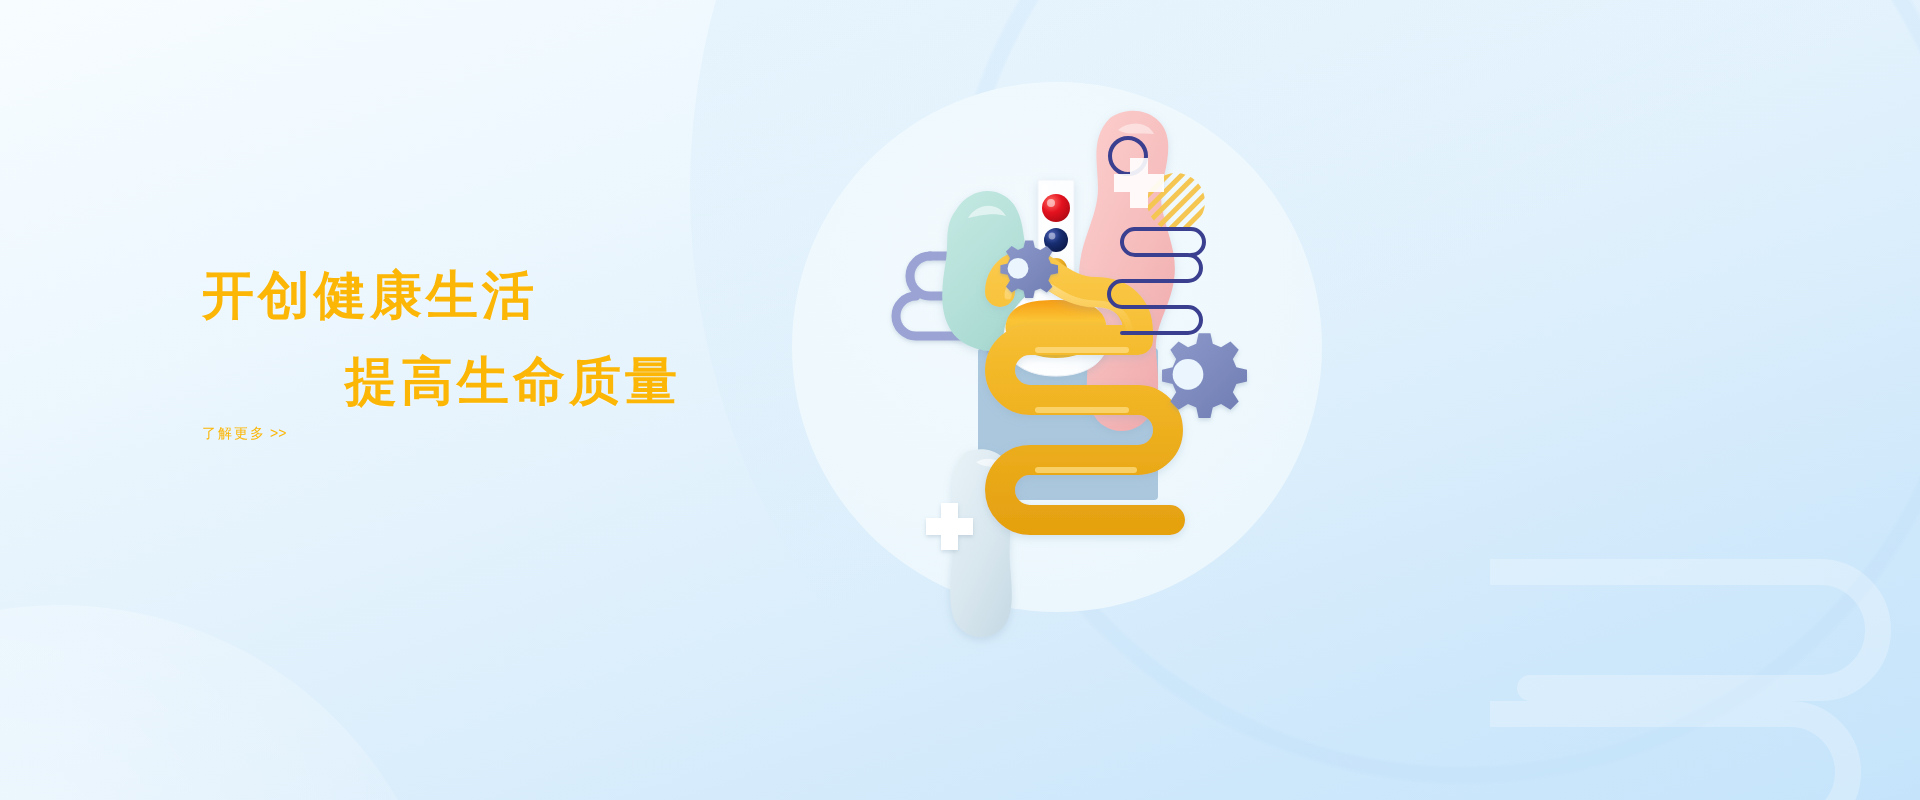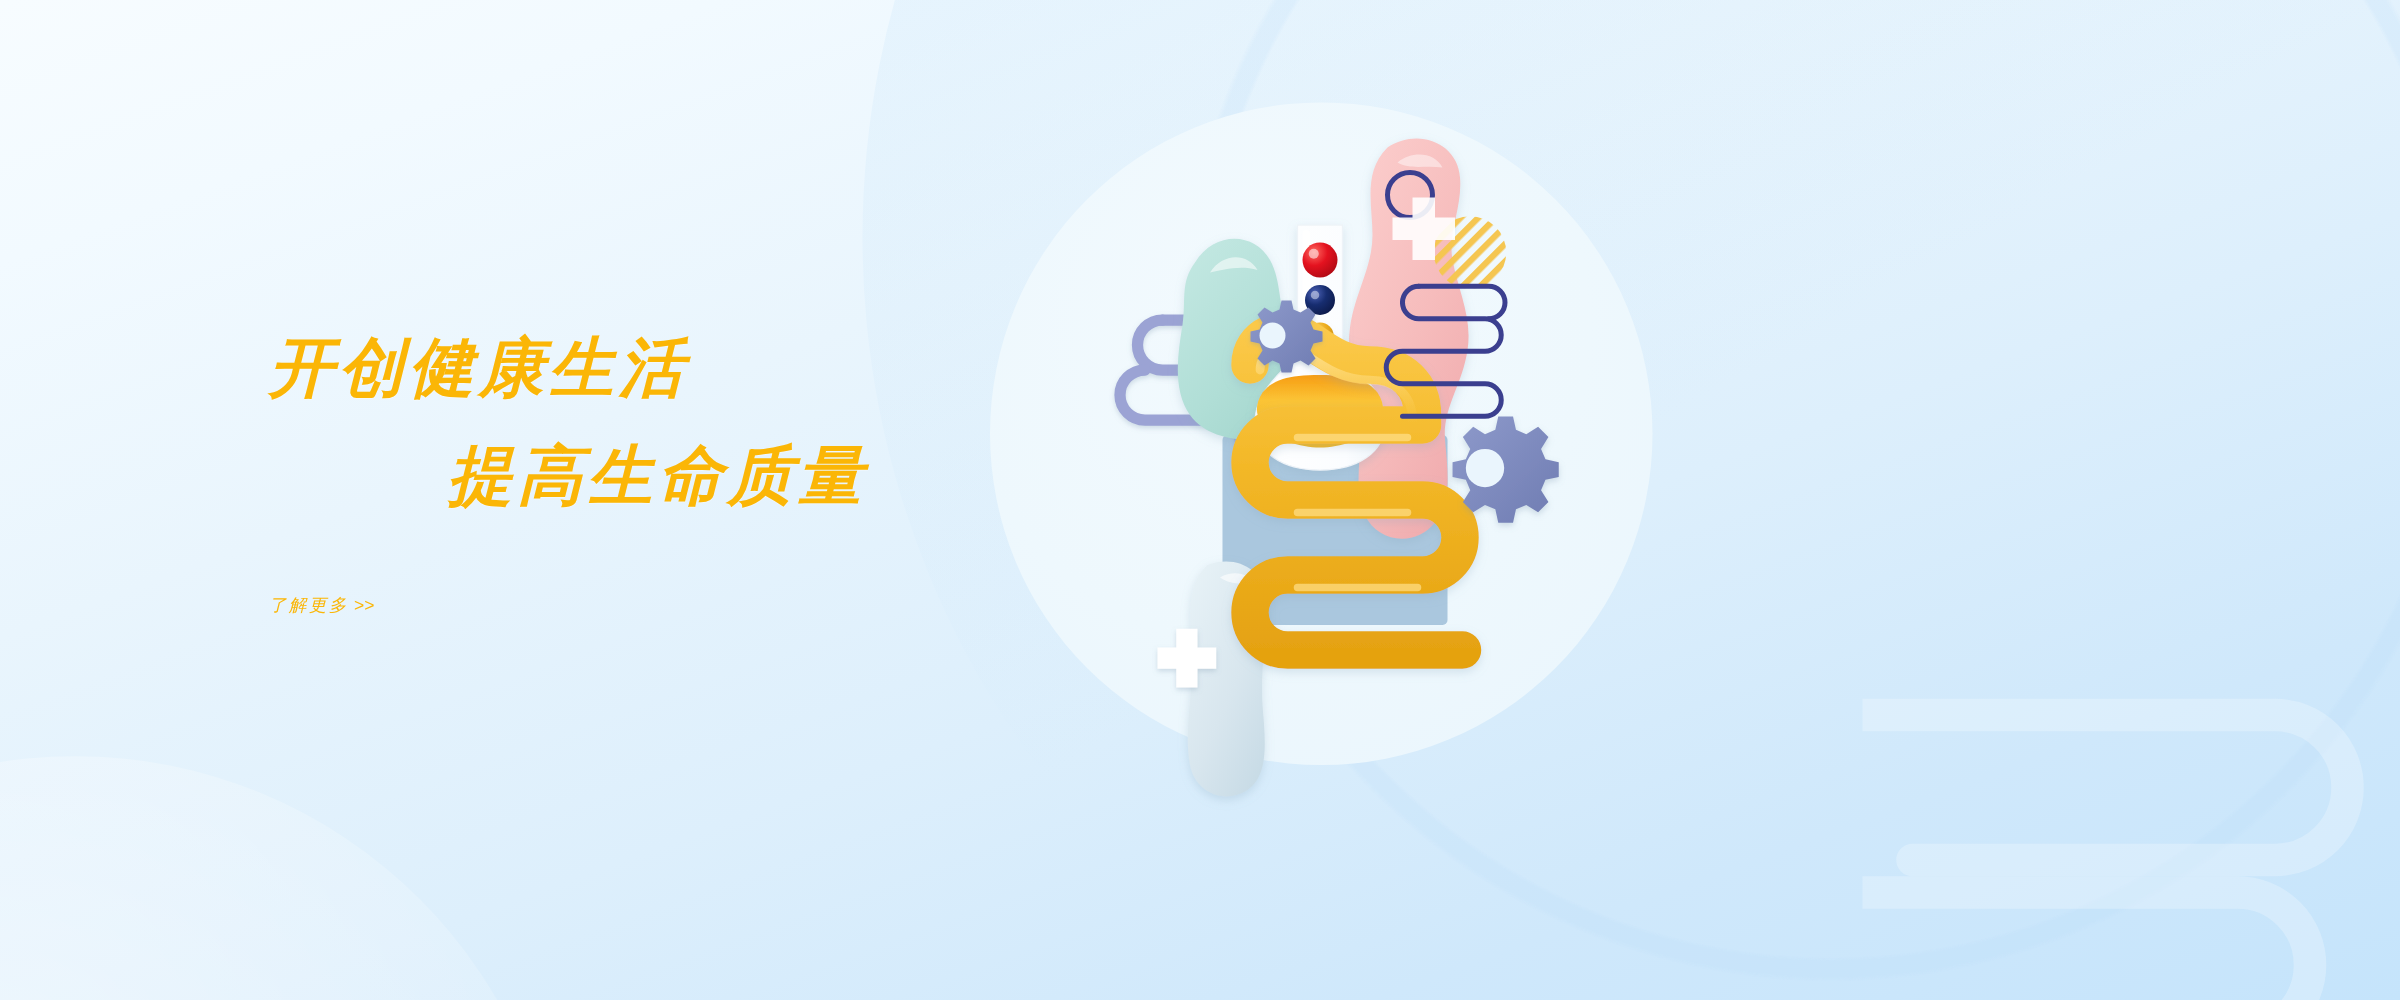--- a/index.html
+++ b/index.html
@@ -56,38 +56,36 @@
     position:absolute;
     right:-40px; bottom:-36px;
     width:470px; height:300px;
     opacity:.55;
     pointer-events:none;
   }
 
   
   .copy{
     position:absolute;
-    left:215px; top:252px;
+    left:202px; top:252px;
     width:620px;
-    font-style:italic;
   }
   .headline{
     color:#fbb606;
     font-size:52px;
     font-weight:bold;
     letter-spacing:4px;
     line-height:86px;
     white-space:nowrap;
     text-shadow:0 1px 0 rgba(255,255,255,.35);
   }
   .headline.l2{ padding-left:2px;text-align:center; }
 
   .more-link{
     display:inline-block;
-    margin-top:52px;
     color:#fbb606;
     font-size:14px;
     letter-spacing:2px;
     text-decoration:none;
     cursor:pointer;
   }
   .more-link .chev{ margin-left:4px; letter-spacing:0; }
 
   
   .art-wrap{

